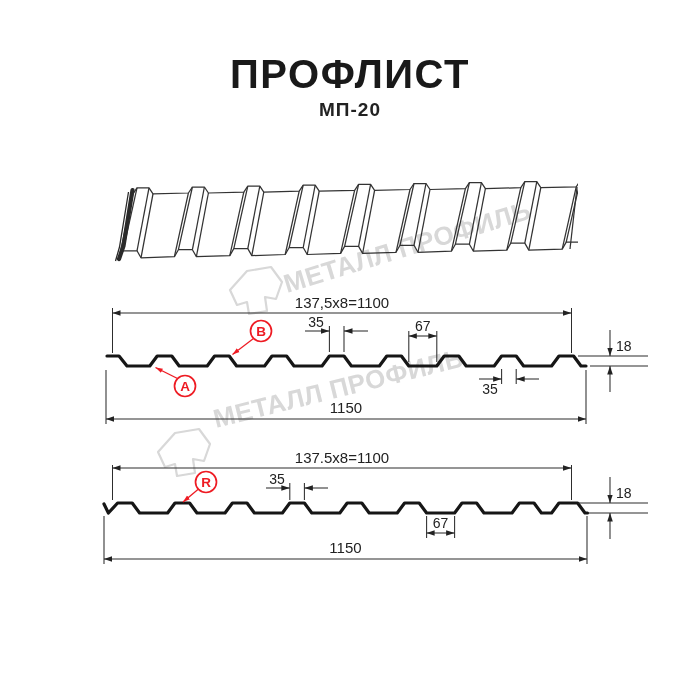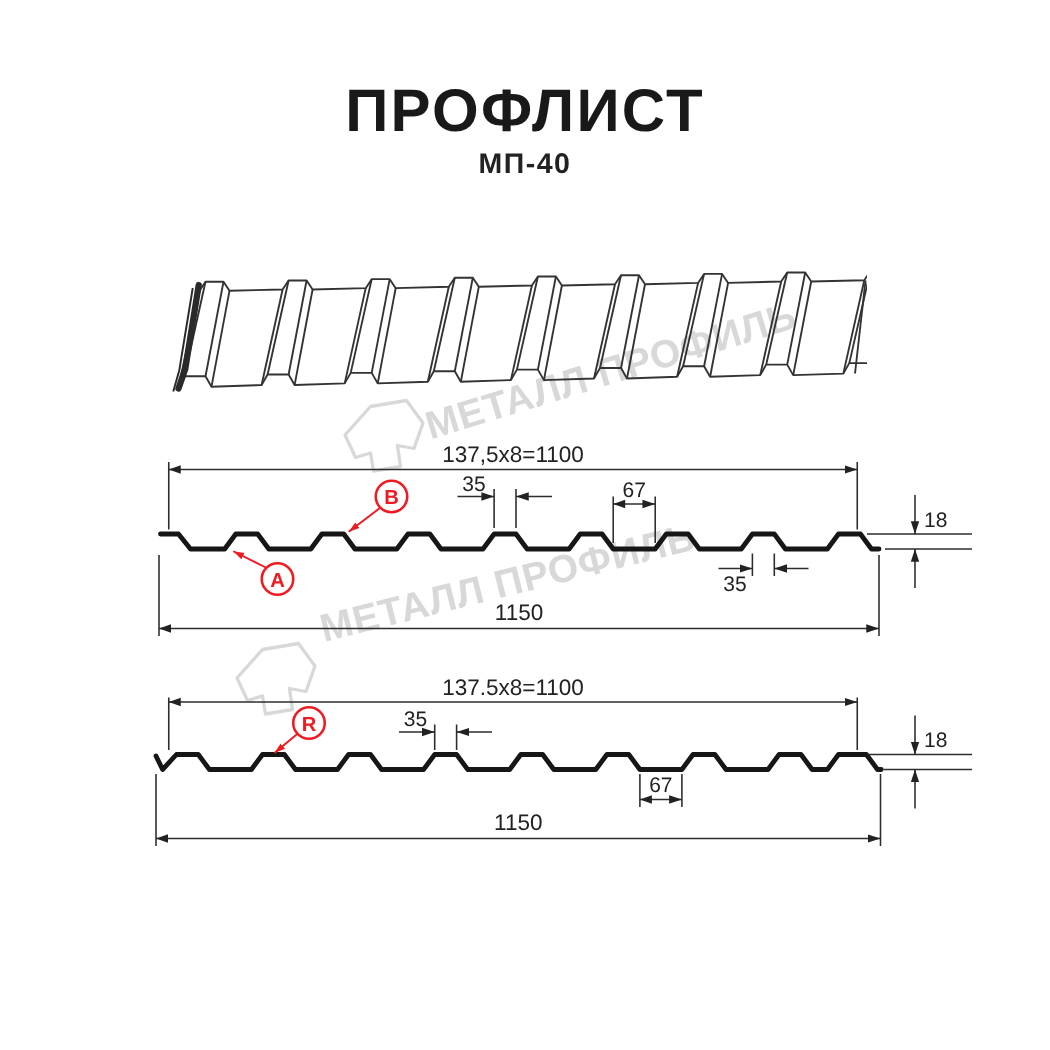--- a/index.html
+++ b/index.html
@@ -23,21 +23,21 @@
   .dtb{fill:#222;font-size:15px;}
   .rc{fill:none;stroke-width:1.7;}
   .rt{font-size:13.5px;font-weight:bold;}
   .rl{stroke:#ee1b23;stroke-width:1.3;fill:none;}
 </style>
 </head>
 <body>
 
 <div id="page">
   <div class="title">ПРОФЛИСТ</div>
-  <div class="subtitle">МП-40</div>
+  <div class="subtitle">МП-20</div>
 
   <svg width="700" height="700" viewBox="0 0 700 700">
     <defs>
       <marker id="ahe" markerWidth="10" markerHeight="8" refX="8.5" refY="3.5" orient="auto" markerUnits="userSpaceOnUse">
         <path d="M0,0.7 L8.5,3.5 L0,6.3 Z" fill="#222"></path>
       </marker>
       <marker id="ahs" markerWidth="10" markerHeight="8" refX="0.5" refY="3.5" orient="auto" markerUnits="userSpaceOnUse">
         <path d="M8.5,0.7 L0.5,3.5 L8.5,6.3 Z" fill="#222"></path>
       </marker>
       <marker id="ahr" markerWidth="9" markerHeight="7" refX="7.2" refY="3" orient="auto" markerUnits="userSpaceOnUse">

